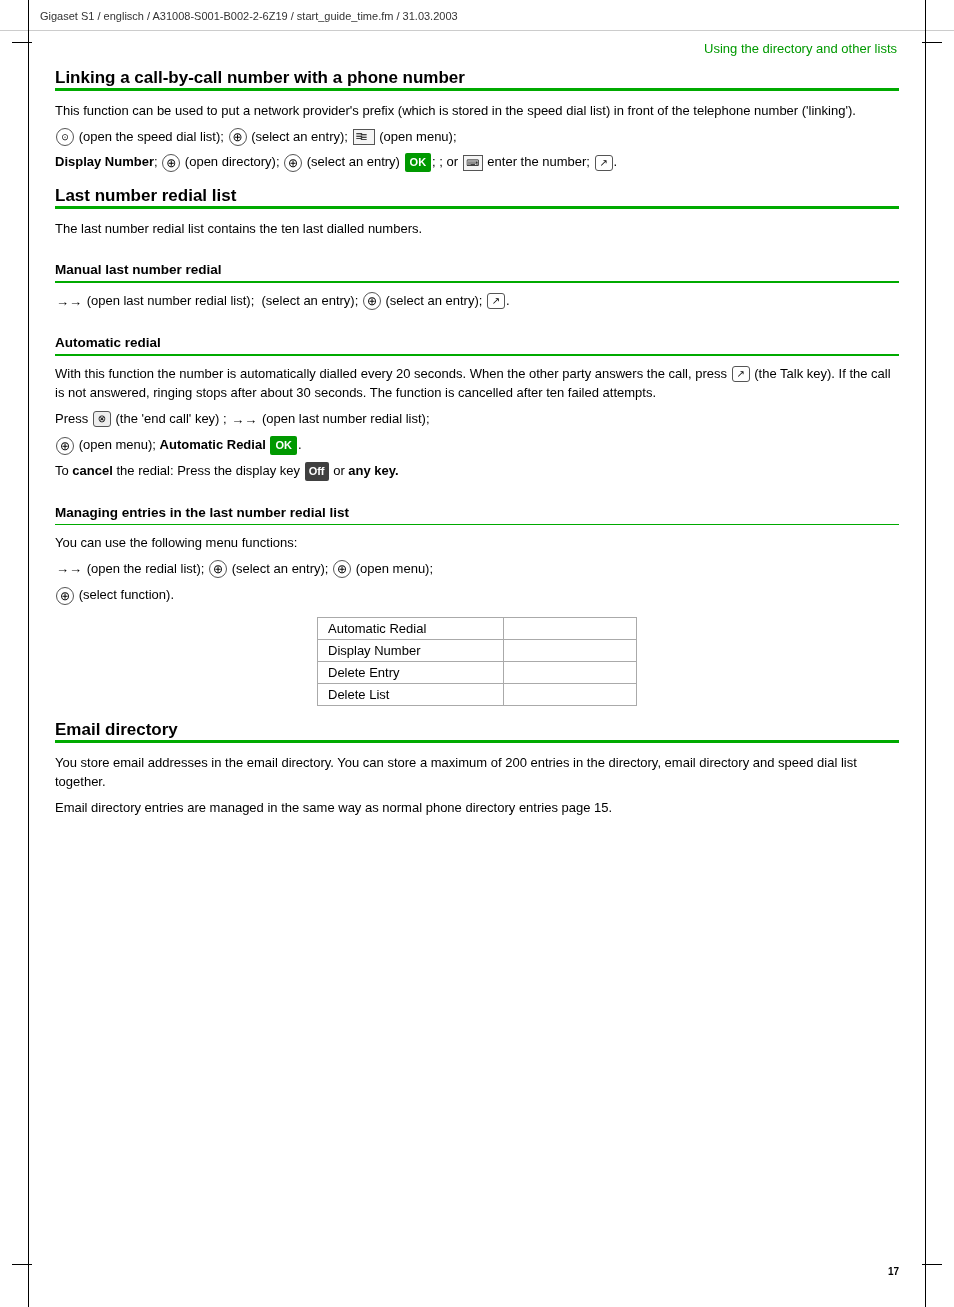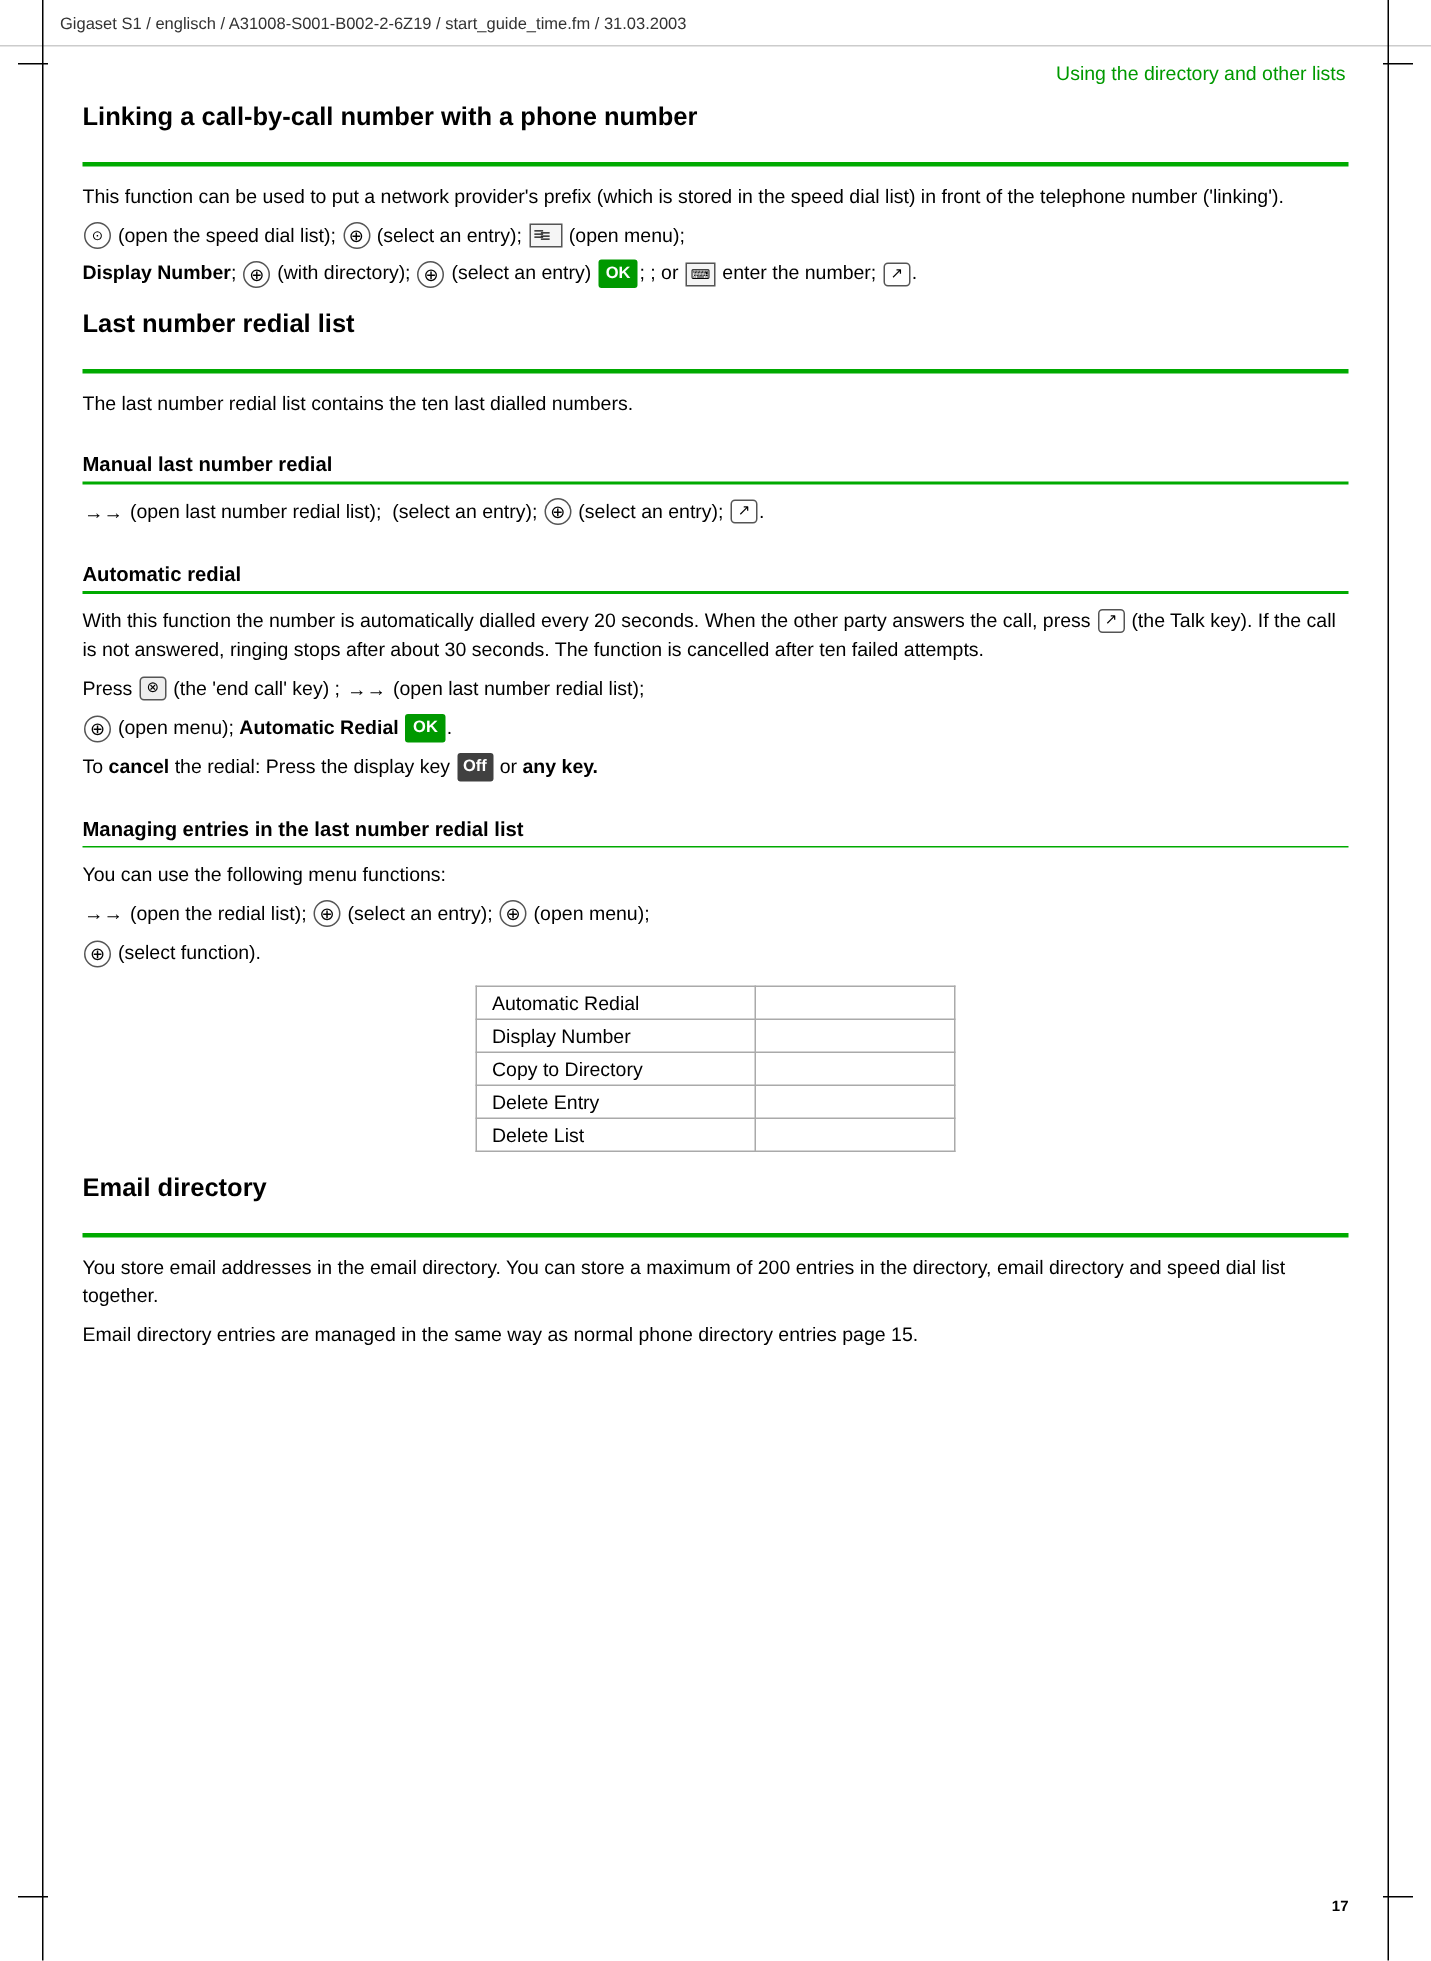--- a/index.html
+++ b/index.html
@@ -64,21 +64,21 @@
       margin-bottom: 12px;
       padding-right: 2px;
     }
 
     
     .main-heading {
       font-size: 17px;
       font-weight: bold;
       color: #000;
       margin-bottom: 0px;
-      padding-bottom: 20px;
+      padding-bottom: 0;
     }
     .green-rule {
       height: 3px;
       background: #00aa00;
       margin-bottom: 10px;
     }
     .thin-green-rule {
       height: 1.5px;
       background: #00aa00;
       margin-bottom: 8px;
@@ -318,21 +318,21 @@
         <span class="icon-speed" title="speed dial">⊙</span>
         <span>(open the speed dial list);</span>
         <span class="icon-nav"></span>
         <span>(select an entry);</span>
         <span class="icon-menu" style="width:22px;height:16px;display:inline-block;border:1.5px solid #555;vertical-align:middle;background:#f5f5f5;font-size:12px;text-align:center;line-height:14px;">≡</span>
         <span>(open menu);</span>
       </p>
       <p>
         <span class="bold">Display Number</span>;
         <span class="icon-nav"></span>
-        <span>(with directory);</span>
+        <span>(open directory);</span>
         <span class="icon-nav"></span>
         <span>(select an entry)</span>
         <span class="btn-ok">OK</span>;
         <span>; or</span>
         <span class="icon-keypad">⌨</span>
         <span>enter the number;</span>
         <span class="icon-talk">↗</span>.
       </p>
     </div>
 
@@ -401,24 +401,20 @@
       </p>
 
       <table class="menu-table">
         <tbody id="menu-table-body">
         <tr>
               <td>Automatic Redial</td>
               <td></td>
             </tr>
             <tr>
               <td>Display Number</td>
-              <td></td>
-            </tr>
-            <tr>
-              <td>Copy to Directory</td>
               <td></td>
             </tr>
             <tr>
               <td>Delete Entry</td>
               <td></td>
             </tr>
             <tr>
               <td>Delete List</td>
               <td></td>
             </tr>

